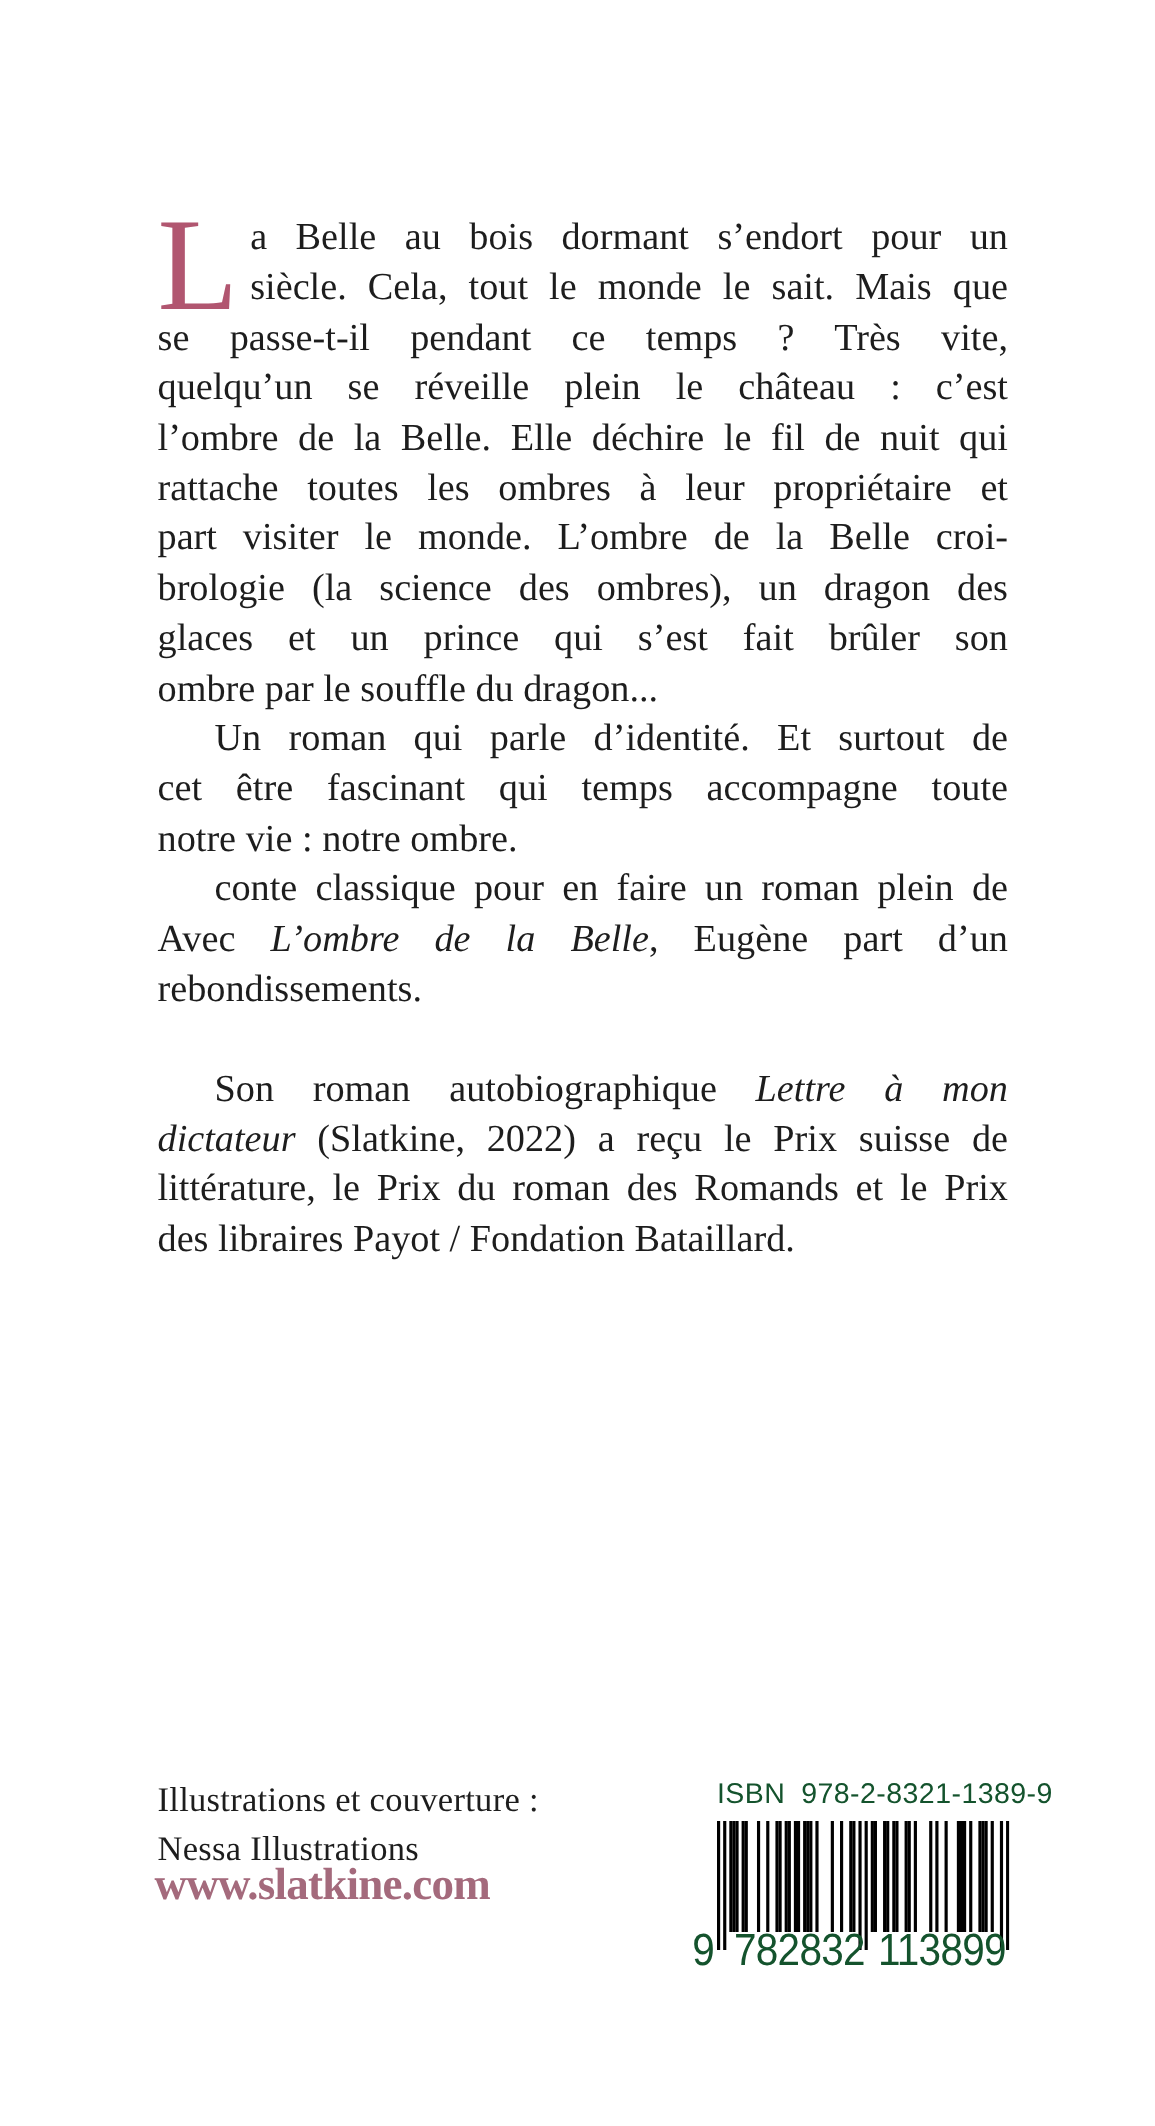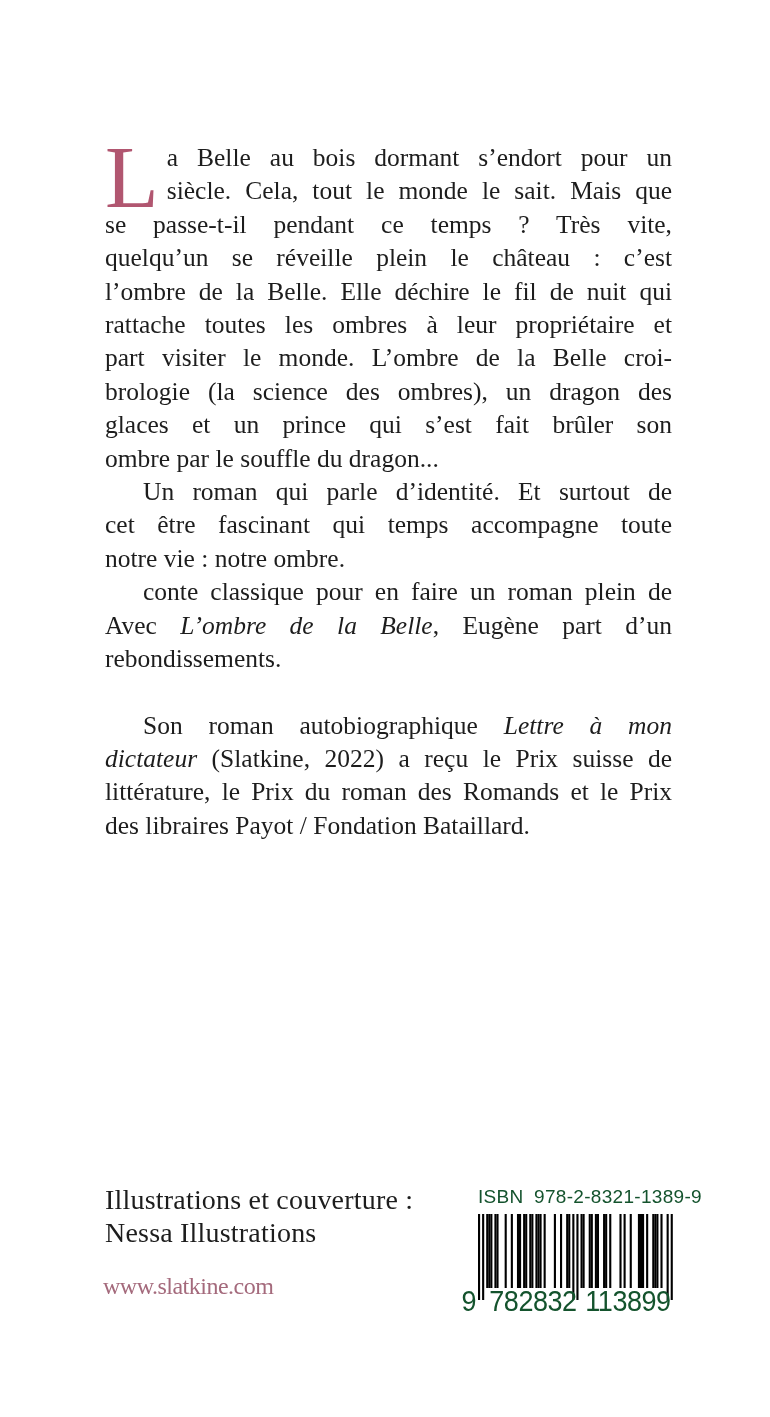--- a/index.html
+++ b/index.html
@@ -17,22 +17,22 @@
   .line.last{text-align-last:left;}
   .para.indent .line:first-child{text-indent:38px;}
   .dropcap{
     float:left;height:66px;width:auto;
     font-size:88px;line-height:66px;
     margin:0 8px 0 0;position:relative;top:4px;
     color:var(--accent,#b15670);
   }
   .line i{font-style:italic;}
   
-  .credits{position:absolute;left:105px;top:1183px;font-size:28px;line-height:33px;letter-spacing:0.2px;}
-  .website{position:absolute;left:103px;top:1273px;font-size:24px;letter-spacing:-0.5px;color:var(--web,#a46a7c);}
+  .credits{position:absolute;left:105px;top:1183px;font-size:23px;line-height:33px;letter-spacing:0.2px;}
+  .website{position:absolute;left:103px;top:1240px;font-size:30px;letter-spacing:-0.5px;color:var(--web,#a46a7c);font-weight:bold;}
   
   .barcode{position:absolute;left:458px;top:1186px;width:250px;height:132px;font-family:"Liberation Sans","DejaVu Sans",sans-serif;color:#14532d;}
   .isbn-label{position:absolute;left:20px;top:0;width:195px;text-align:center;font-size:19px;letter-spacing:0.3px;word-spacing:5px;white-space:nowrap;}
   .bars{position:absolute;left:20px;top:28px;width:195px;height:86px;}
   .bars rect{fill:#000;}
   .bc-digit{position:absolute;top:100px;font-size:30px;line-height:1;transform:scaleX(0.9);letter-spacing:-0.5px;}
   .bc-lead{left:-2px;width:20px;text-align:right;transform-origin:right center;}
   .bc-left{left:27px;width:85px;text-align:center;transform-origin:center;}
   .bc-right{left:123px;width:85px;text-align:center;transform-origin:center;}
 </style>

